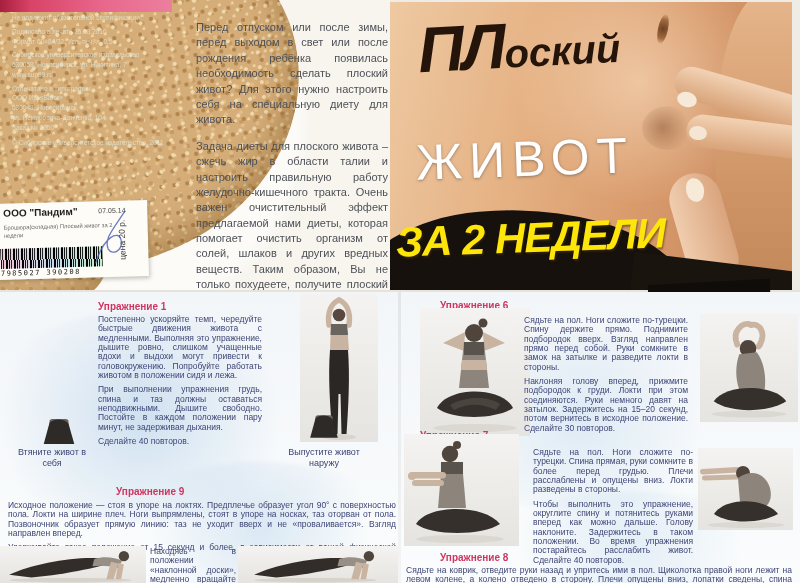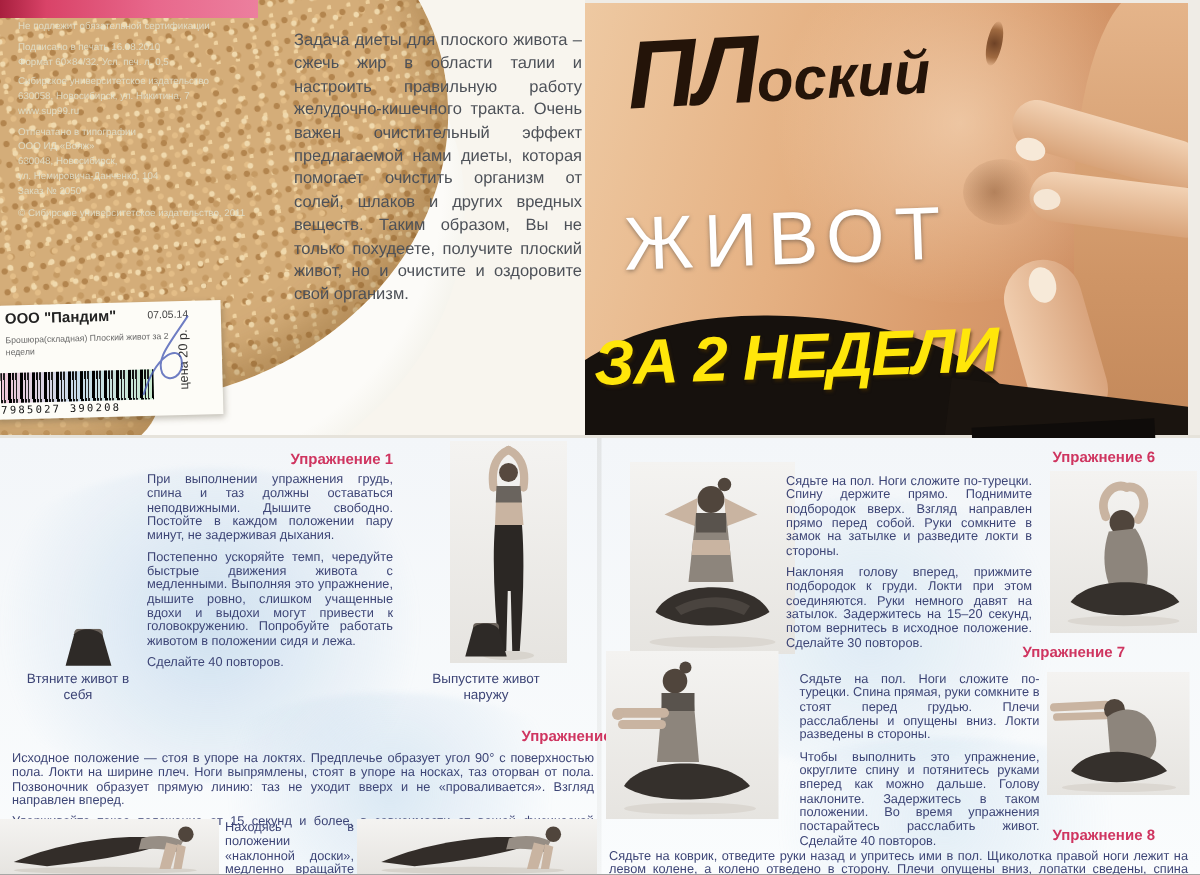--- a/index.html
+++ b/index.html
@@ -34,21 +34,21 @@
   #cover{left:390px;top:2px;width:402px;height:290px;overflow:hidden;
          background:linear-gradient(105deg,#eec9a2 0%,#e5b astonish 0);}
   .finger{border-radius:18px;background:linear-gradient(180deg,#f2d2b4,#d8a379);}
   #badge{left:258px;top:220px;width:128px;background:#e5191f;border:2px solid #fff;
          border-radius:13px;color:#fff;font-weight:bold;font-size:12.5px;line-height:1.15;
          text-align:center;padding:5px 2px;box-shadow:1px 2px 3px rgba(60,20,10,.4);}
   
   #inner{left:0;top:292px;width:800px;height:291px;overflow:hidden;
          background:linear-gradient(180deg,#f3f6f9,#fafcfd);}
   .wash{border-radius:50%;filter:blur(2px);}
-  .exh{font-size:10px;font-weight:bold;color:#cf3560;text-align:right;}
+  .exh{font-size:10px;font-weight:bold;color:#cf3560;text-align:left;}
   .extext{font-size:8.5px;line-height:1.1;color:#3d4576;}
   .extext p{margin:0 0 5px 0;}
   .cap{font-size:9px;line-height:1.25;color:#3d4576;text-align:center;}
   .photo{background:linear-gradient(180deg,#f4f3f1,#e6e4e0);overflow:hidden;}
   .photo svg{display:block;width:100%;height:100%;}
 </style>
 </head>
 <body>
 
 <div id="root">
@@ -94,20 +94,21 @@
            linear-gradient(90deg,rgba(200,40,120,.25),rgba(40,120,200,.25),rgba(40,180,80,.25));"></div>
       <div class="abs" style="left:4px;top:66px;font-family:'DejaVu Sans Mono',monospace;font-size:7px;letter-spacing:1.5px;color:#111;">7985027 390208</div>
       <div class="abs" style="left:96px;top:34px;width:60px;height:10px;font-size:8.5px;color:#333;transform:rotate(-90deg);text-align:center;">цена 20 р.</div>
       <svg class="abs" style="left:84px;top:8px;" width="52" height="60" viewBox="0 0 52 60">
         <path d="M46 2 C32 22 24 30 28 40 C32 47 43 42 41 31 C39 21 24 27 15 54" stroke="#4a5db5" stroke-width="1.3" fill="none" opacity="0.8"></path>
       </svg>
     </div>
   </div>
 
   <div id="intro" class="abs just">
+    <p>Перед отпуском или после зимы, перед выходом в свет или после рождения ребёнка появилась необходимость сделать плоский живот? Для этого нужно настроить себя на специальную диету для живота.</p>
     <p>Задача диеты для плоского живота – сжечь жир в области талии и настроить правильную работу желудочно-кишечного тракта. Очень важен очистительный эффект предлагаемой нами диеты, которая помогает очистить организм от солей, шлаков и других вредных веществ. Таким образом, Вы не только похудеете, получите плоский живот, но и очистите и оздоровите свой организм.</p>
   </div>
 
   <div id="cover" class="abs" style="background:linear-gradient(105deg,#eec9a2 0%,#e5b183 35%,#d99b6c 62%,#c2825a 100%);">
 
     <div class="abs" style="left:120px;top:-40px;width:260px;height:240px;border-radius:50%;background:radial-gradient(circle,rgba(255,235,210,.5),rgba(255,235,210,0) 70%);"></div>
     <div class="abs" style="left:268px;top:12px;width:10px;height:30px;border-radius:50%;background:radial-gradient(circle,#6e4226,#a06a40 60%,rgba(160,106,64,0));transform:rotate(12deg);"></div>
 
     <div class="abs" style="left:326px;top:-10px;width:110px;height:320px;border-radius:45% 0 0 40%;background:linear-gradient(180deg,#e6b68c,#cf9566 60%,#c08557);"></div>
 
@@ -135,22 +136,22 @@
   <div id="inner" class="abs">
 
     <div class="abs wash" style="left:-30px;top:20px;width:340px;height:210px;background:radial-gradient(circle,rgba(150,190,225,.4),rgba(150,190,225,0) 70%);"></div>
     <div class="abs wash" style="left:120px;top:170px;width:280px;height:130px;background:radial-gradient(circle,rgba(150,190,225,.3),rgba(150,190,225,0) 70%);"></div>
     <div class="abs wash" style="left:430px;top:40px;width:300px;height:180px;background:radial-gradient(circle,rgba(160,200,230,.28),rgba(160,200,230,0) 70%);"></div>
     <div class="abs wash" style="left:480px;top:200px;width:300px;height:110px;background:radial-gradient(circle,rgba(160,200,230,.25),rgba(160,200,230,0) 70%);"></div>
     <div class="abs" style="left:398px;top:0;width:3px;height:291px;background:linear-gradient(180deg,rgba(180,180,175,.25),rgba(180,180,175,.1));"></div>
 
     <div class="abs exh" style="left:98px;top:9px;width:164px;">Упражнение 1</div>
     <div class="abs extext just" style="left:98px;top:23px;width:164px;">
+      <p>Постепенно ускоряйте темп, чередуйте быстрые движения живота с медленными. Выполняя это упражнение, дышите ровно, слишком учащенные вдохи и выдохи могут привести к головокружению. Попробуйте работать животом в положении сидя и лежа.</p>
       <p>При выполнении упражнения грудь, спина и таз должны оставаться неподвижными. Дышите свободно. Постойте в каждом положении пару минут, не задерживая дыхания.</p>
-      <p>Постепенно ускоряйте темп, чередуйте быстрые движения живота с медленными. Выполняя это упражнение, дышите ровно, слишком учащенные вдохи и выдохи могут привести к головокружению. Попробуйте работать животом в положении сидя и лежа.</p>
       <p>Сделайте 40 повторов.</p>
     </div>
     <div class="abs photo" style="left:300px;top:2px;width:78px;height:148px;">
       <svg viewBox="0 0 78 148">
         <ellipse cx="39" cy="143" rx="17" ry="3" fill="#d8d4cd"></ellipse>
         <path d="M39 6 C32 9 27 17 29 31" stroke="#c9b4a1" stroke-width="5.5" fill="none" stroke-linecap="round"></path>
         <path d="M39 6 C46 9 51 17 49 31" stroke="#c9b4a1" stroke-width="5.5" fill="none" stroke-linecap="round"></path>
         <circle cx="39" cy="21" r="6.3" fill="#57493f"></circle>
         <path d="M31 31 L47 31 L49 56 L30 56 Z" fill="#c9b4a1"></path>
         <path d="M31 30 L47 30 L48 41 L30.5 41 Z" fill="#6a645e"></path>
@@ -237,21 +238,21 @@
         <circle cx="46" cy="20" r="8.2" fill="#50453c"></circle>
         <path d="M38 28 L58 28 L62 74 L34 74 Z" fill="#8d857c"></path>
         <rect x="37" y="28" width="22" height="12" fill="#59534d"></rect>
         <rect x="6" y="38" width="36" height="6.5" rx="3.2" fill="#c9b4a1"></rect>
         <rect x="8" y="46" width="32" height="6" rx="3" fill="#c9b4a1"></rect>
         <circle cx="8" cy="42" r="4" fill="#c9b4a1"></circle>
         <path d="M12 90 C24 70 80 70 96 90 C78 102 28 102 12 90 Z" fill="#35302c"></path>
       </svg>
     </div>
     <div class="abs extext just" style="left:533px;top:156px;width:160px;">
-      <p>Сядьте на пол. Ноги сложите по-турецки. Спина прямая, руки сомкните в стоят перед грудью. Плечи расслаблены и опущены вниз. Локти разведены в стороны.</p>
+      <p>Сядьте на пол. Ноги сложите по-турецки. Спина прямая, руки сомкните в более перед грудью. Плечи расслаблены и опущены вниз. Локти разведены в стороны.</p>
       <p>Чтобы выполнить это упражнение, округлите спину и потянитесь руками вперед как можно дальше. Голову наклоните. Задержитесь в таком положении. Во время упражнения постарайтесь расслабить живот. Сделайте 40 повторов.</p>
     </div>
     <div class="abs photo" style="left:698px;top:156px;width:95px;height:82px;">
       <svg viewBox="0 0 95 82">
         <ellipse cx="48" cy="77" rx="38" ry="3" fill="#dbd7d1"></ellipse>
         <rect x="2" y="20" width="40" height="5.5" rx="2.7" fill="#c9b4a1" transform="rotate(-3 22 23)"></rect>
         <rect x="4" y="27" width="38" height="5" rx="2.5" fill="#c9b4a1" transform="rotate(-2 23 30)"></rect>
         <circle cx="45" cy="25" r="7" fill="#50453c"></circle>
         <path d="M40 30 C54 20 68 26 72 40 C75 52 70 60 60 62 L42 54 Z" fill="#8d857c"></path>
         <path d="M16 66 C28 48 68 50 80 66 C62 76 30 76 16 66 Z" fill="#35302c"></path>

